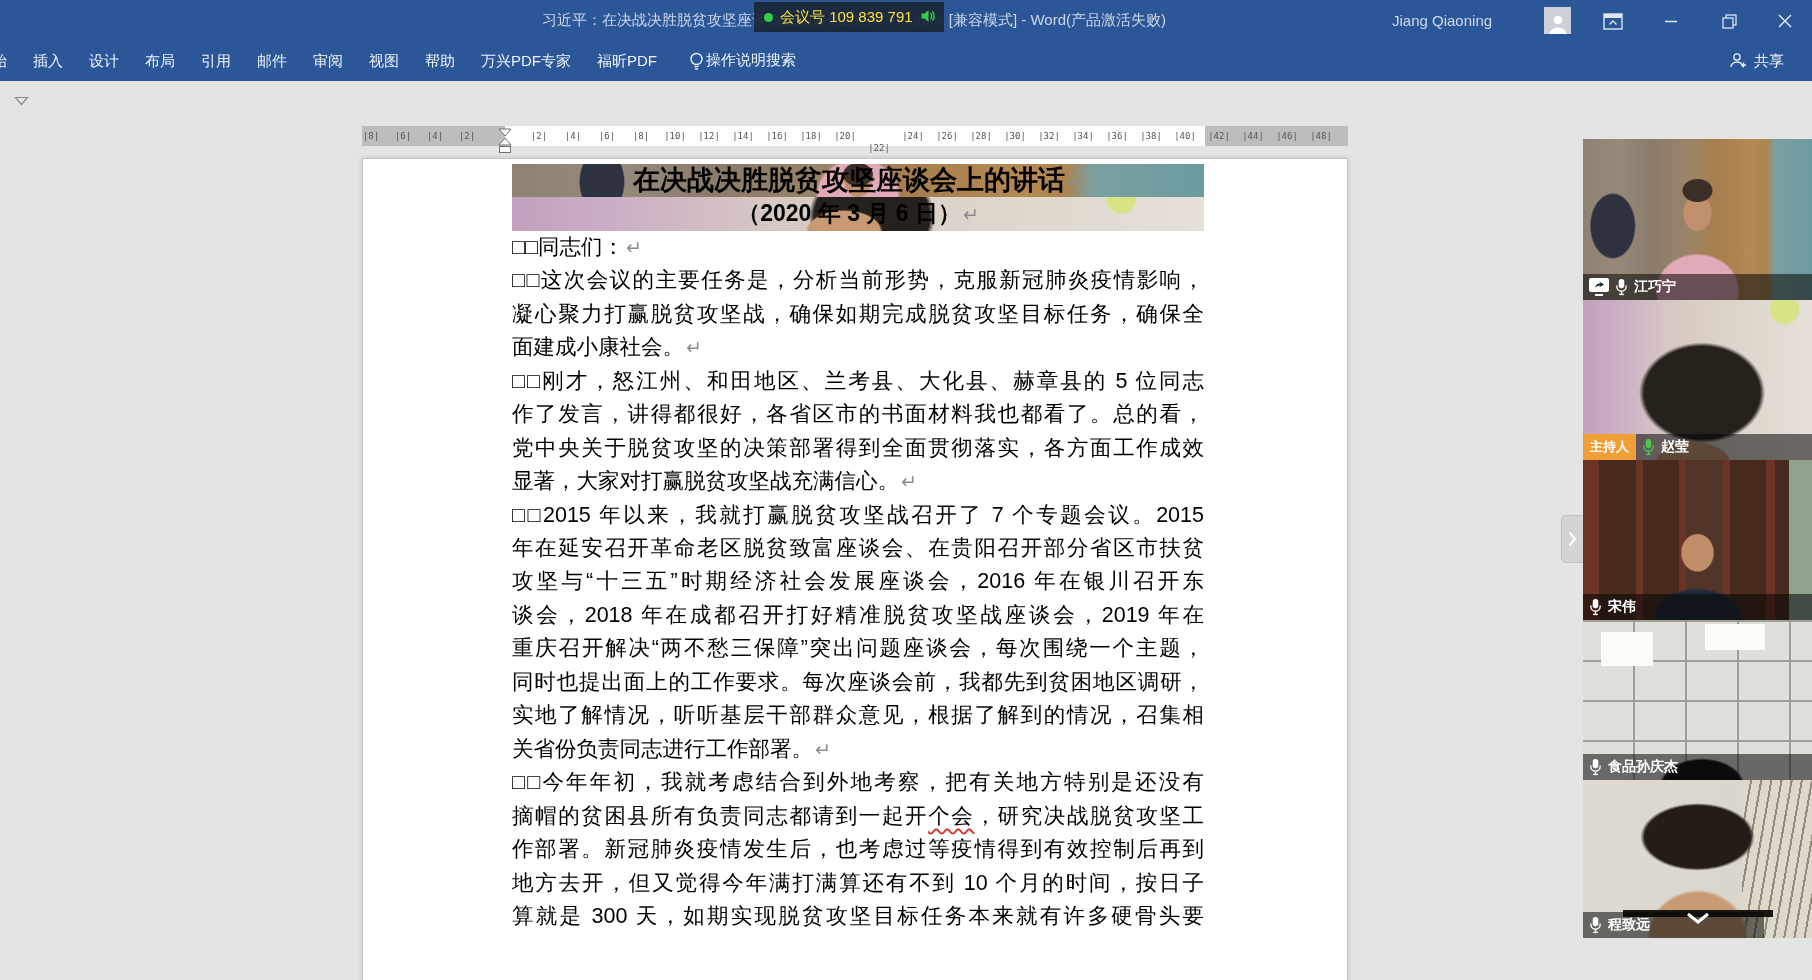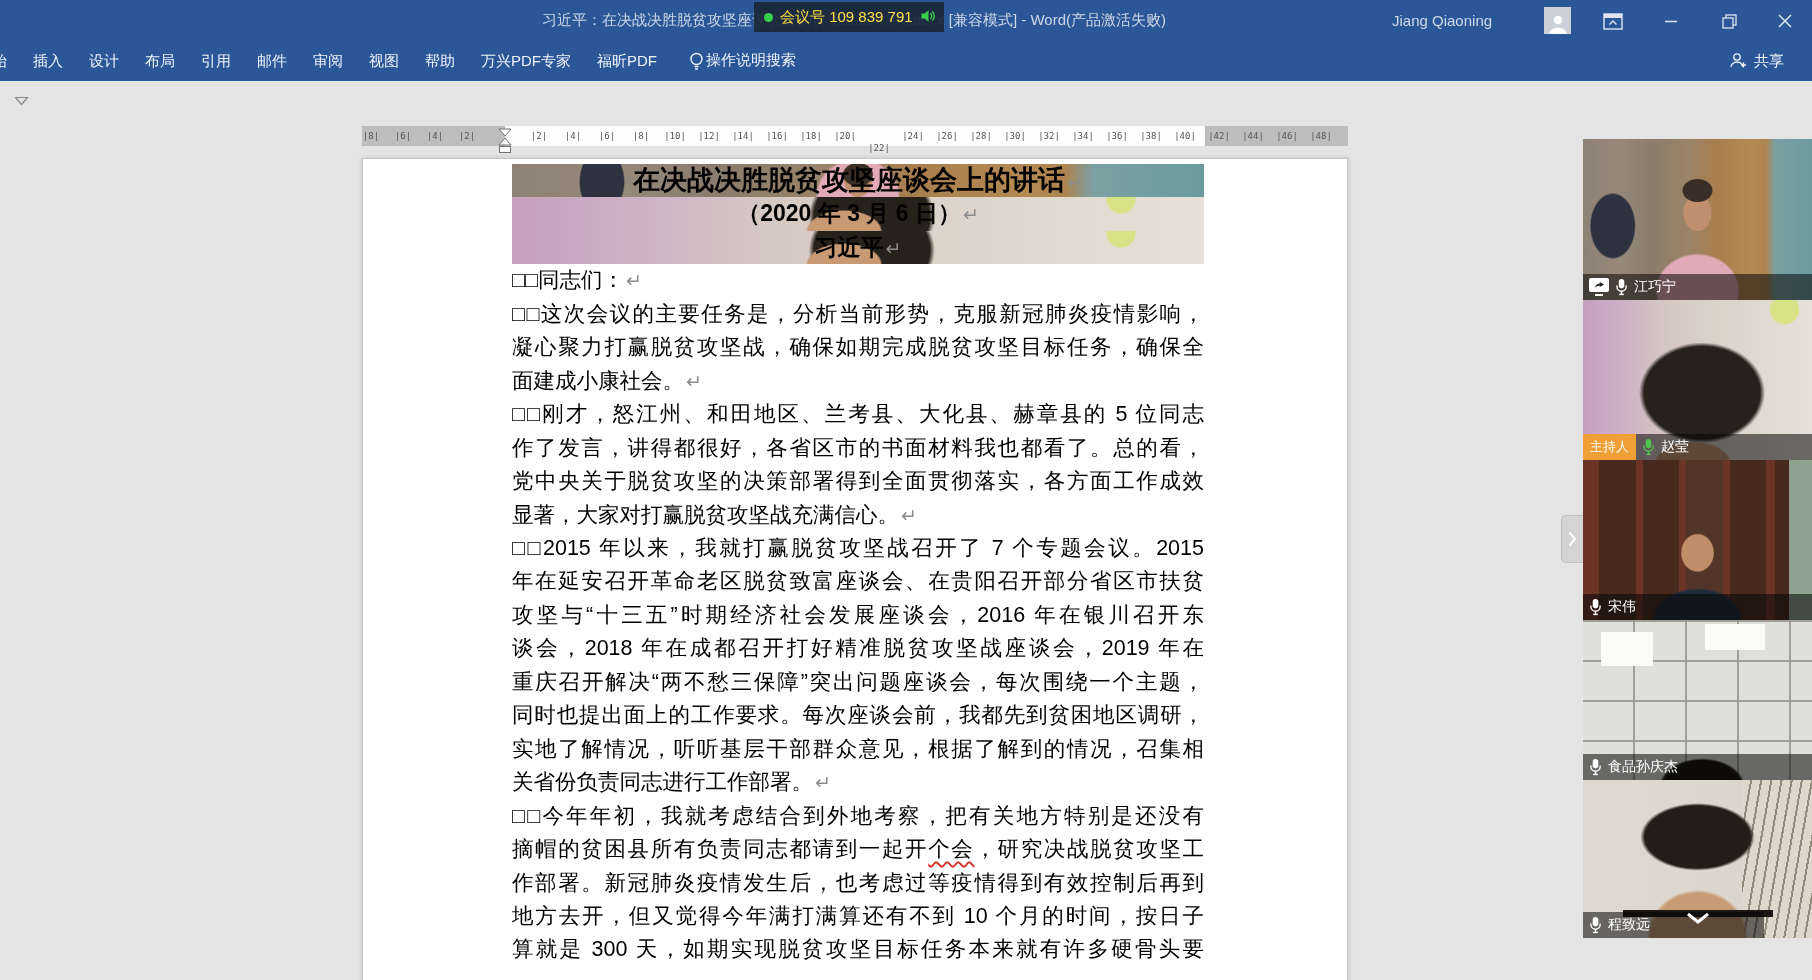--- a/index.html
+++ b/index.html
@@ -49,21 +49,21 @@
   .line.c{text-align:center;white-space:nowrap;}
   .line.t1{font-size:27px;font-weight:bold;}
   .line.t2{font-size:23px;font-weight:bold;}
   .pmark{color:#8b8b8b;font-size:19px;font-weight:normal;margin-left:2px;}
   .sq{text-decoration:underline wavy #d93025;text-decoration-thickness:2px;text-underline-offset:5px;}
 
   
   .vpanel{position:absolute;left:1583px;top:139px;width:229px;height:799px;z-index:20;background:#111;}
   .tile{position:relative;width:229px;overflow:hidden;}
   .vbar{position:absolute;left:0;bottom:0;height:26px;width:100%;background:rgba(5,5,5,.55);
-    display:flex;align-items:center;gap:6px;padding:0 6px;color:#fff;font-size:14px;white-space:nowrap;}
+    display:flex;align-items:center;gap:6px;padding:0 6px;color:#fff;font-size:14px;white-space:nowrap;font-weight:bold;}
   .vbar.partial{width:79%;}
   .host-badge{height:26px;display:flex;align-items:center;padding:0 7px;margin-left:-6px;
     background:#ef9f36;color:#fff;font-size:13px;flex:0 0 auto;}
   .mic{flex:0 0 auto;}
   .vname{overflow:hidden;text-overflow:ellipsis;}
   .expand-chevron{position:absolute;left:50%;transform:translateX(-50%);bottom:10px;z-index:5;}
   .side-tab{position:absolute;left:1561px;top:515px;width:22px;height:48px;background:#d4d4d4;
     border:1px solid #bfbfbf;border-right:none;border-radius:5px 0 0 5px;z-index:21;
     display:flex;align-items:center;justify-content:center;}
 
@@ -234,21 +234,20 @@
           <path d="M1 8h12L7 1z" fill="#fdfdfd" stroke="#707070" stroke-width="1"></path>
           <rect x="1.5" y="9.5" width="11" height="6" fill="#fdfdfd" stroke="#707070" stroke-width="1"></rect>
         </svg>
       </div>
     </div>
 
     <div class="page">
       <div id="textcol">
           <div class="line c t1">在决战决胜脱贫攻坚座谈会上的讲话<span class="pmark">↵</span></div>
           <div class="line c t2">（2020 年 3 月 6 日）<span class="pmark">↵</span></div>
-          <div class="line c t2">习近平<span class="pmark">↵</span></div>
           <div class="line">□□同志们：<span class="pmark">↵</span></div>
           <div class="line f">□□这次会议的主要任务是，分析当前形势，克服新冠肺炎疫情影响，</div>
           <div class="line f">凝心聚力打赢脱贫攻坚战，确保如期完成脱贫攻坚目标任务，确保全</div>
           <div class="line">面建成小康社会。<span class="pmark">↵</span></div>
           <div class="line f">□□刚才，怒江州、和田地区、兰考县、大化县、赫章县的 5 位同志</div>
           <div class="line f">作了发言，讲得都很好，各省区市的书面材料我也都看了。总的看，</div>
           <div class="line f">党中央关于脱贫攻坚的决策部署得到全面贯彻落实，各方面工作成效</div>
           <div class="line">显著，大家对打赢脱贫攻坚战充满信心。<span class="pmark">↵</span></div>
           <div class="line f">□□2015 年以来，我就打赢脱贫攻坚战召开了 7 个专题会议。2015</div>
           <div class="line f">年在延安召开革命老区脱贫致富座谈会、在贵阳召开部分省区市扶贫</div>

